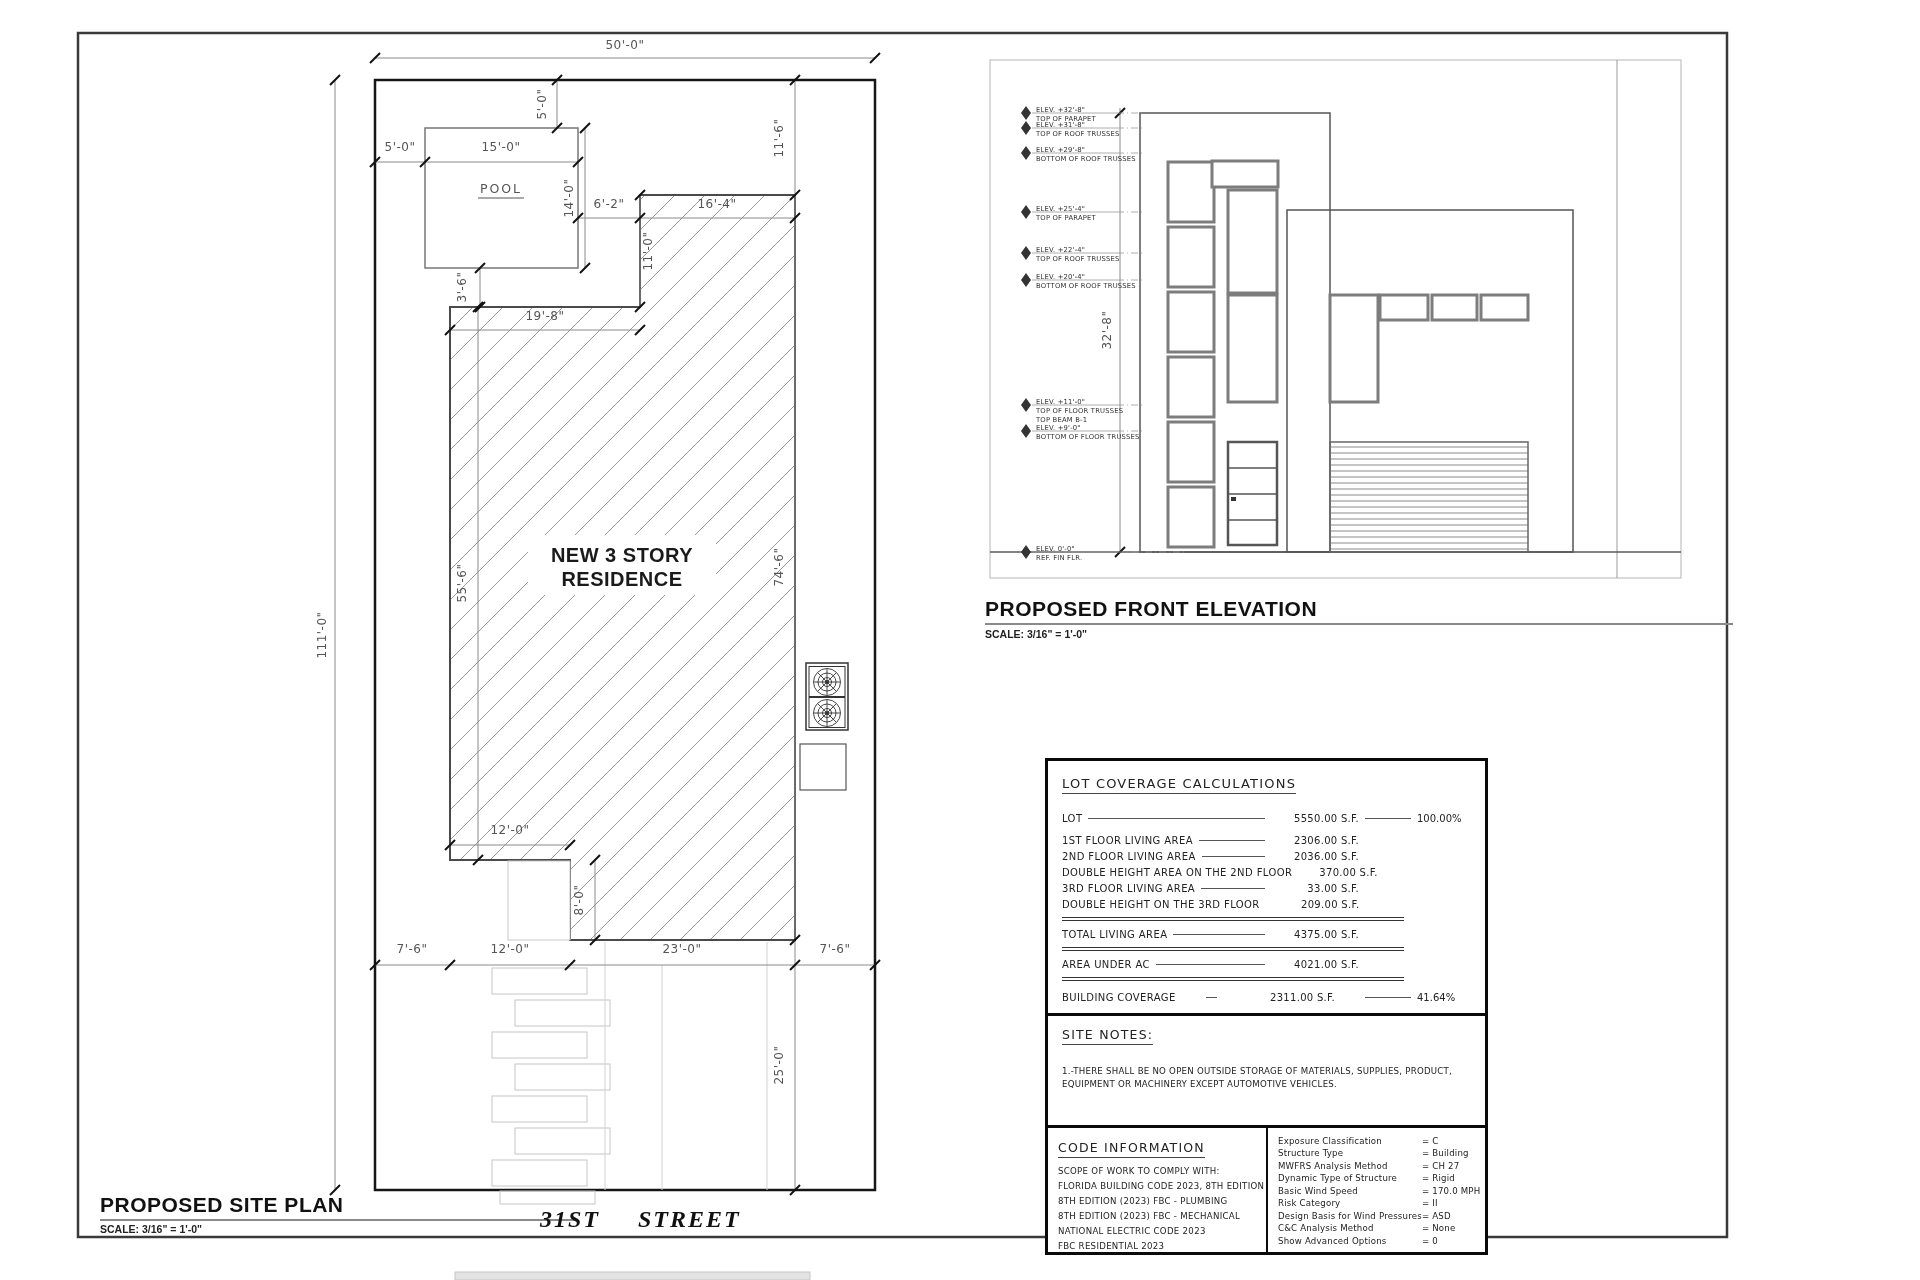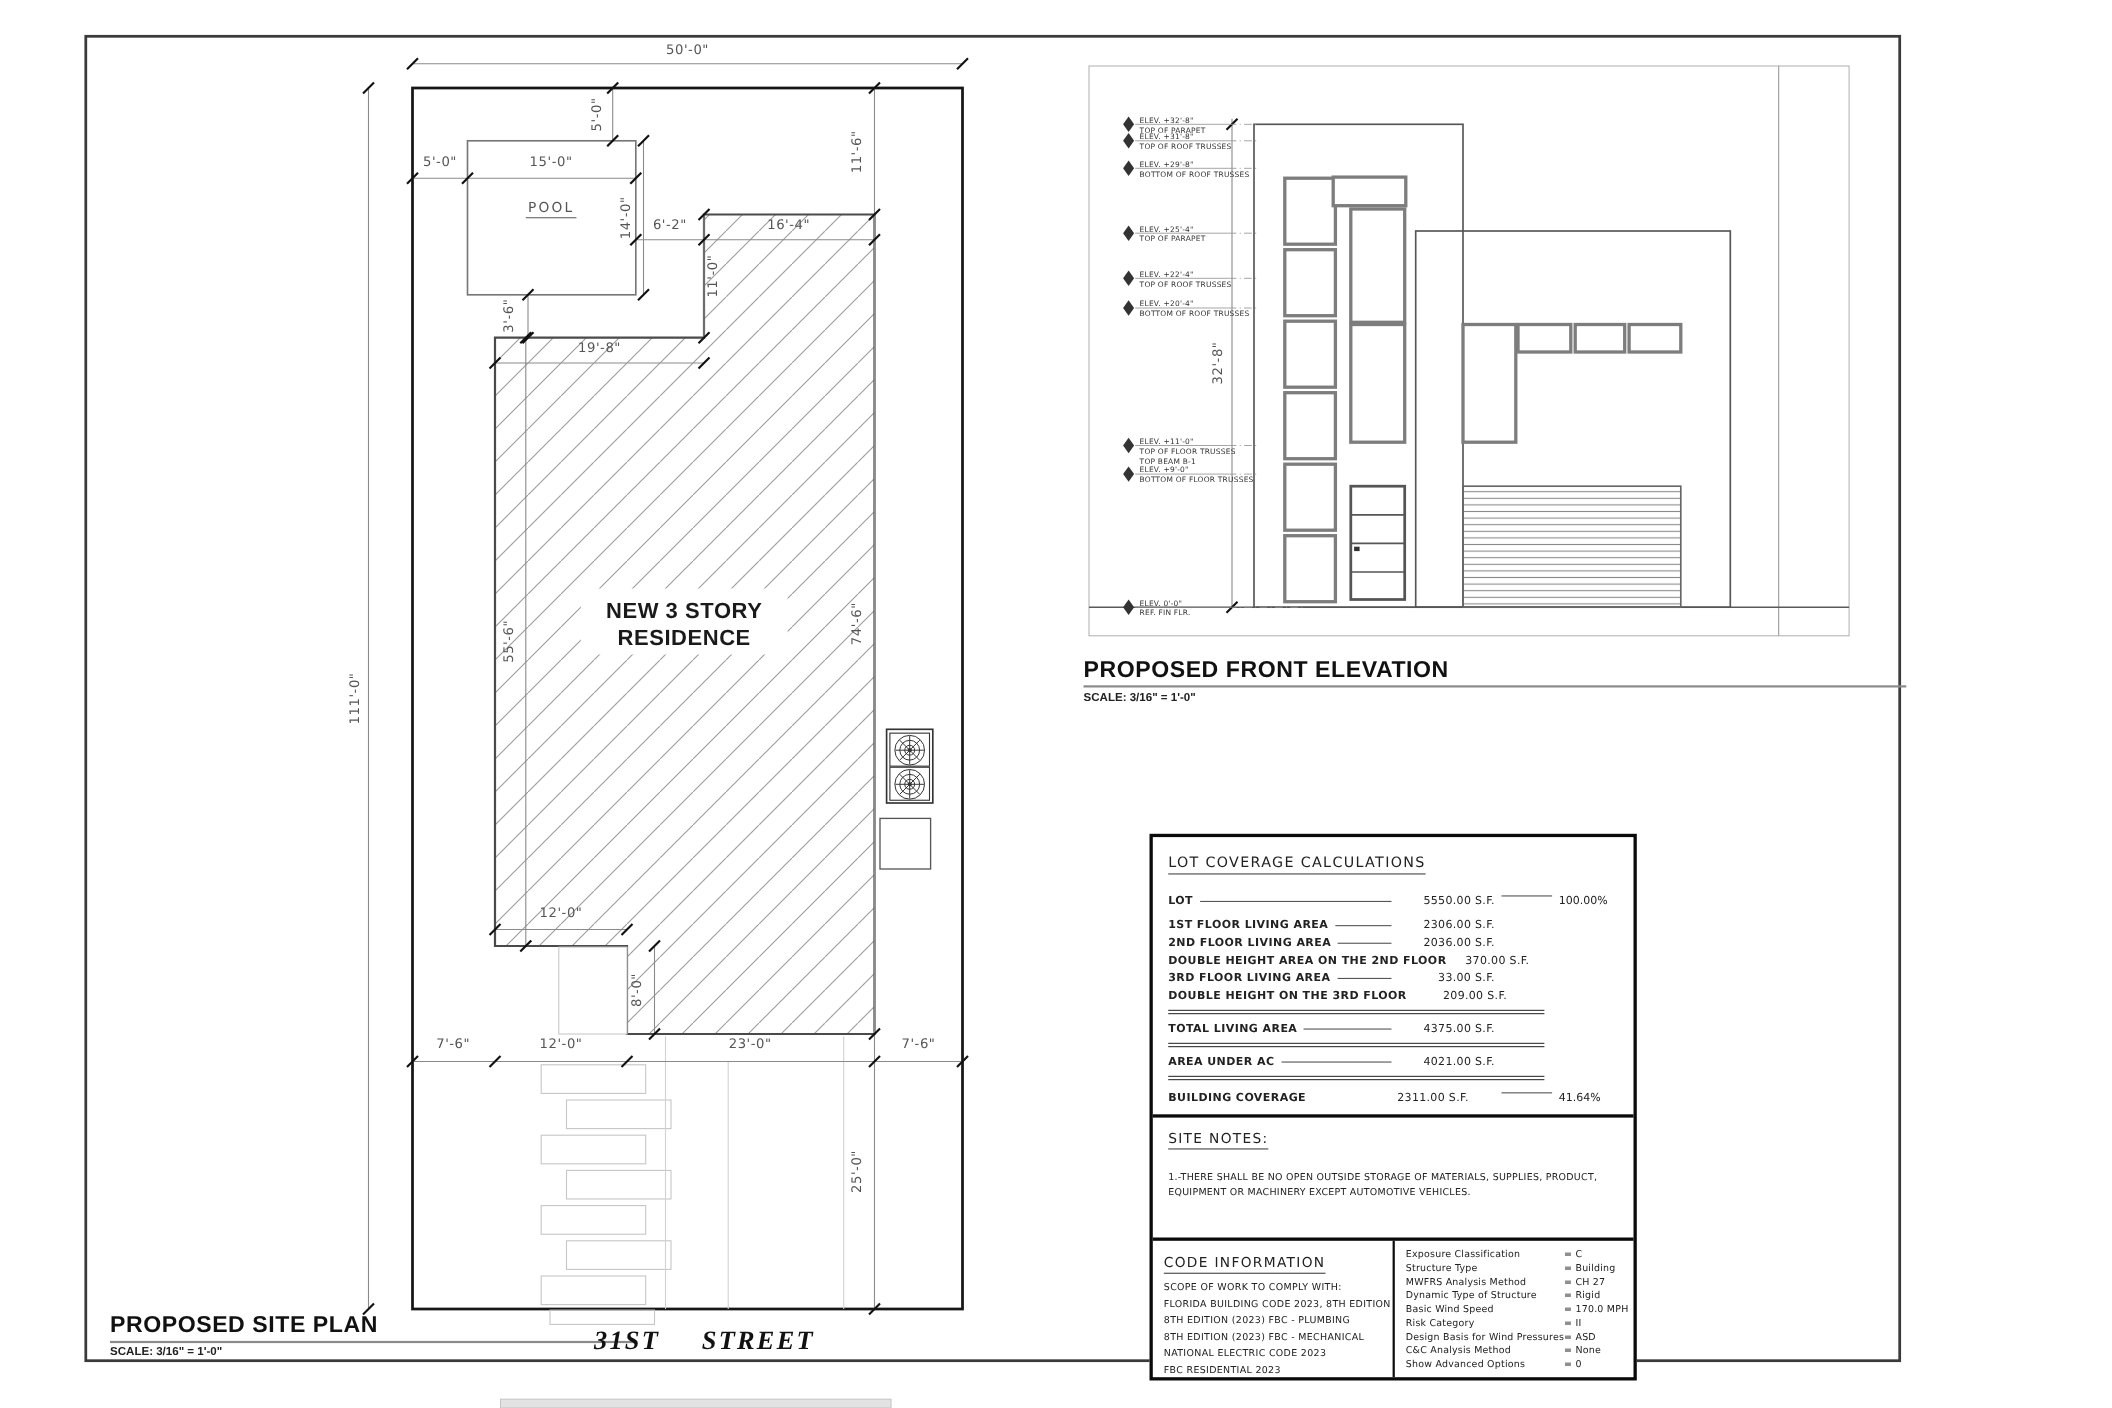--- a/index.html
+++ b/index.html
@@ -18,24 +18,24 @@
   .underline-bar{height:2px;background:#8a8a8a;}
 
   
   #info-box{position:absolute;left:1045px;top:758px;width:443px;border:3px solid #0a0a0a;background:#fff;box-sizing:border-box;}
   .sec{box-sizing:border-box;}
   .sec1{padding:12px 14px 10px 14px;height:255px;border-bottom:3px solid #0a0a0a;}
   .sec2{padding:8px 14px;height:112px;border-bottom:3px solid #0a0a0a;}
   .sec3{display:flex;height:124px;border-radius:13px;}
   .sec-title{display:inline-block;font-size:13px;letter-spacing:1.2px;color:#222;border-bottom:1px solid #444;padding-bottom:2px;white-space:nowrap;}
   .cov-row{display:flex;align-items:center;height:16px;font-size:10px;color:#222;}
-  .cov-label{white-space:nowrap;letter-spacing:.4px;font-weight:bold;}
+  .cov-label{white-space:nowrap;letter-spacing:.4px;}
   .cov-lead{flex:1;height:1px;background:#555;margin:0 6px;}
   .cov-val{width:88px;text-align:right;white-space:nowrap;letter-spacing:.3px;}
-  .cov-tail{width:112px;display:flex;align-items:flex-start;}
+  .cov-tail{width:112px;display:flex;align-items:center;}
   .cov-lead2{flex:1;height:1px;background:#555;margin:0 6px;}
   .cov-pct{width:54px;text-align:left;white-space:nowrap;}
   .rule2{width:342px;border-top:1px solid #333;border-bottom:1px solid #333;height:2px;margin:5px 0;}
   .notes-txt{font-size:8.6px;line-height:1.55;letter-spacing:.25px;color:#222;margin-top:20px;}
   .code-left{width:220px;border-right:2.5px solid #0a0a0a;padding:9px 10px;box-sizing:border-box;}
   .code-right{flex:1;padding:7px 10px;box-sizing:border-box;}
   .scope-line{font-size:8.6px;line-height:1.75;letter-spacing:.3px;color:#222;white-space:nowrap;}
   .p-row{display:flex;font-size:8.6px;line-height:1.45;color:#222;letter-spacing:.2px;align-items:center;}
   .p-label{flex:1;white-space:nowrap;}
   .p-val{width:80px;white-space:nowrap;}

